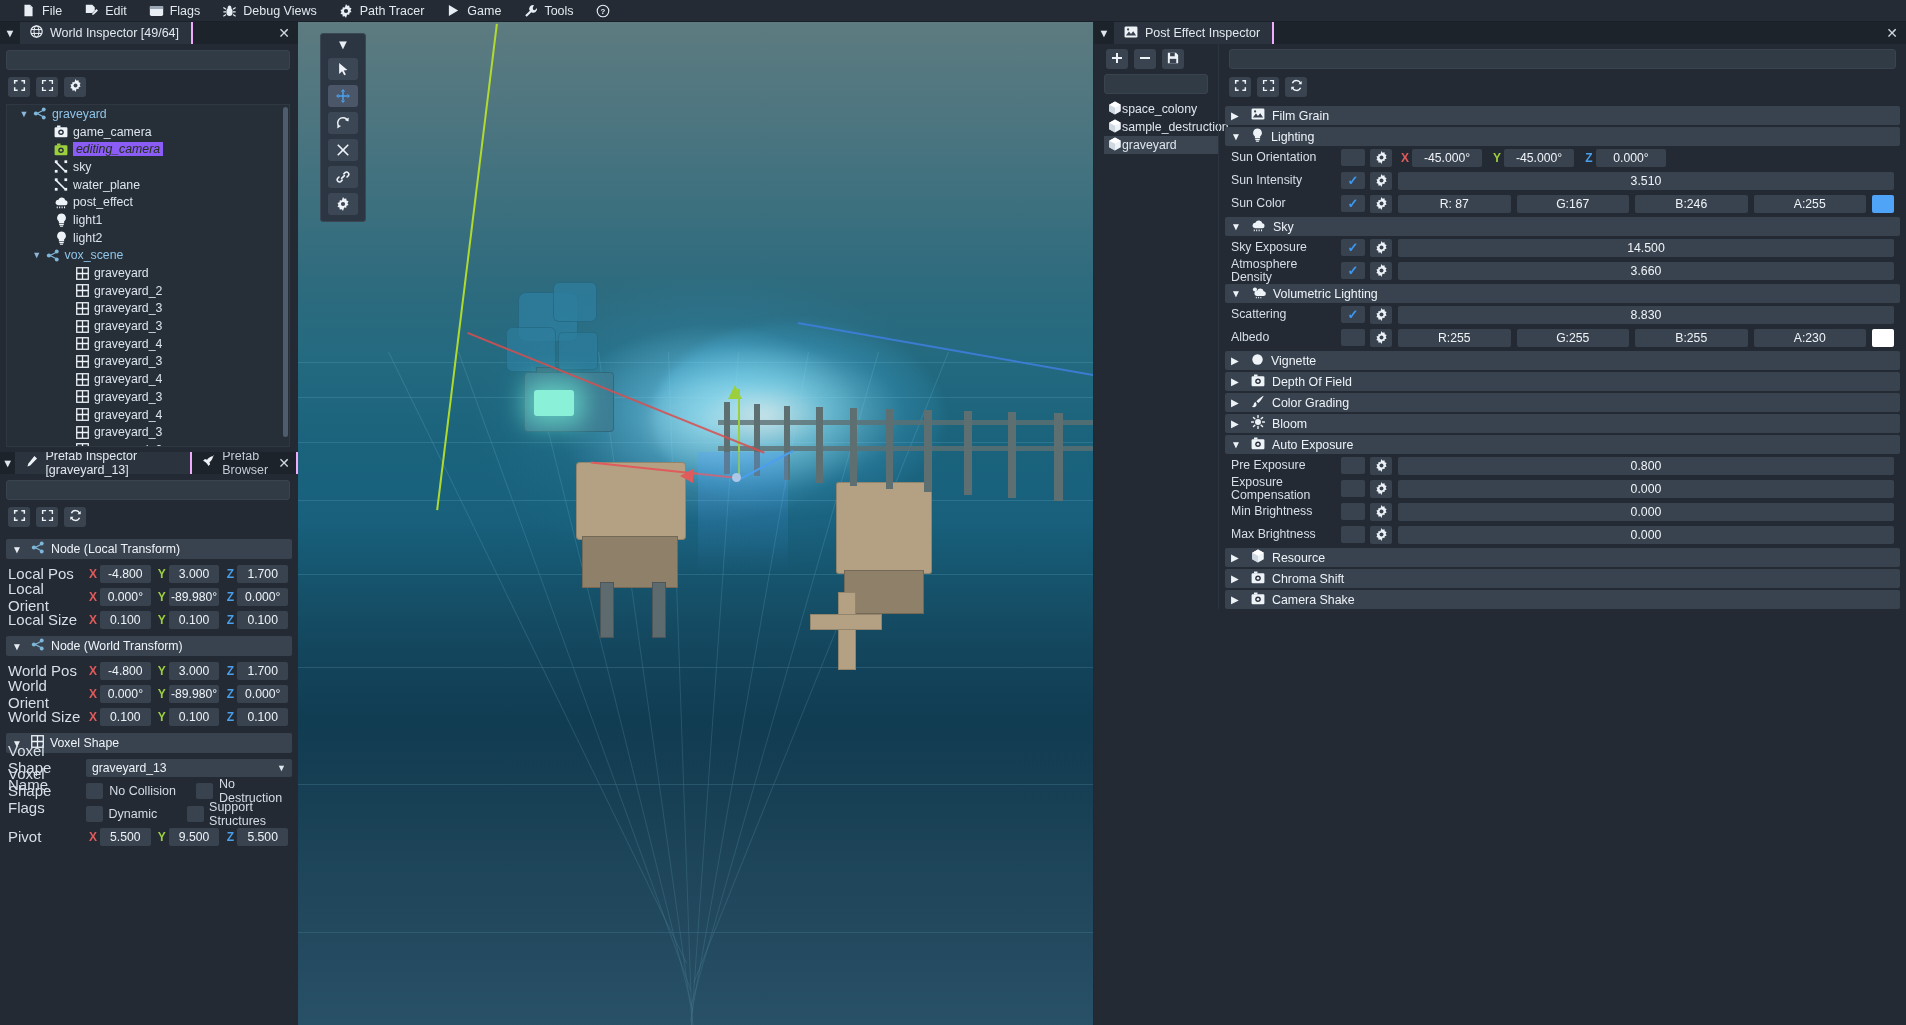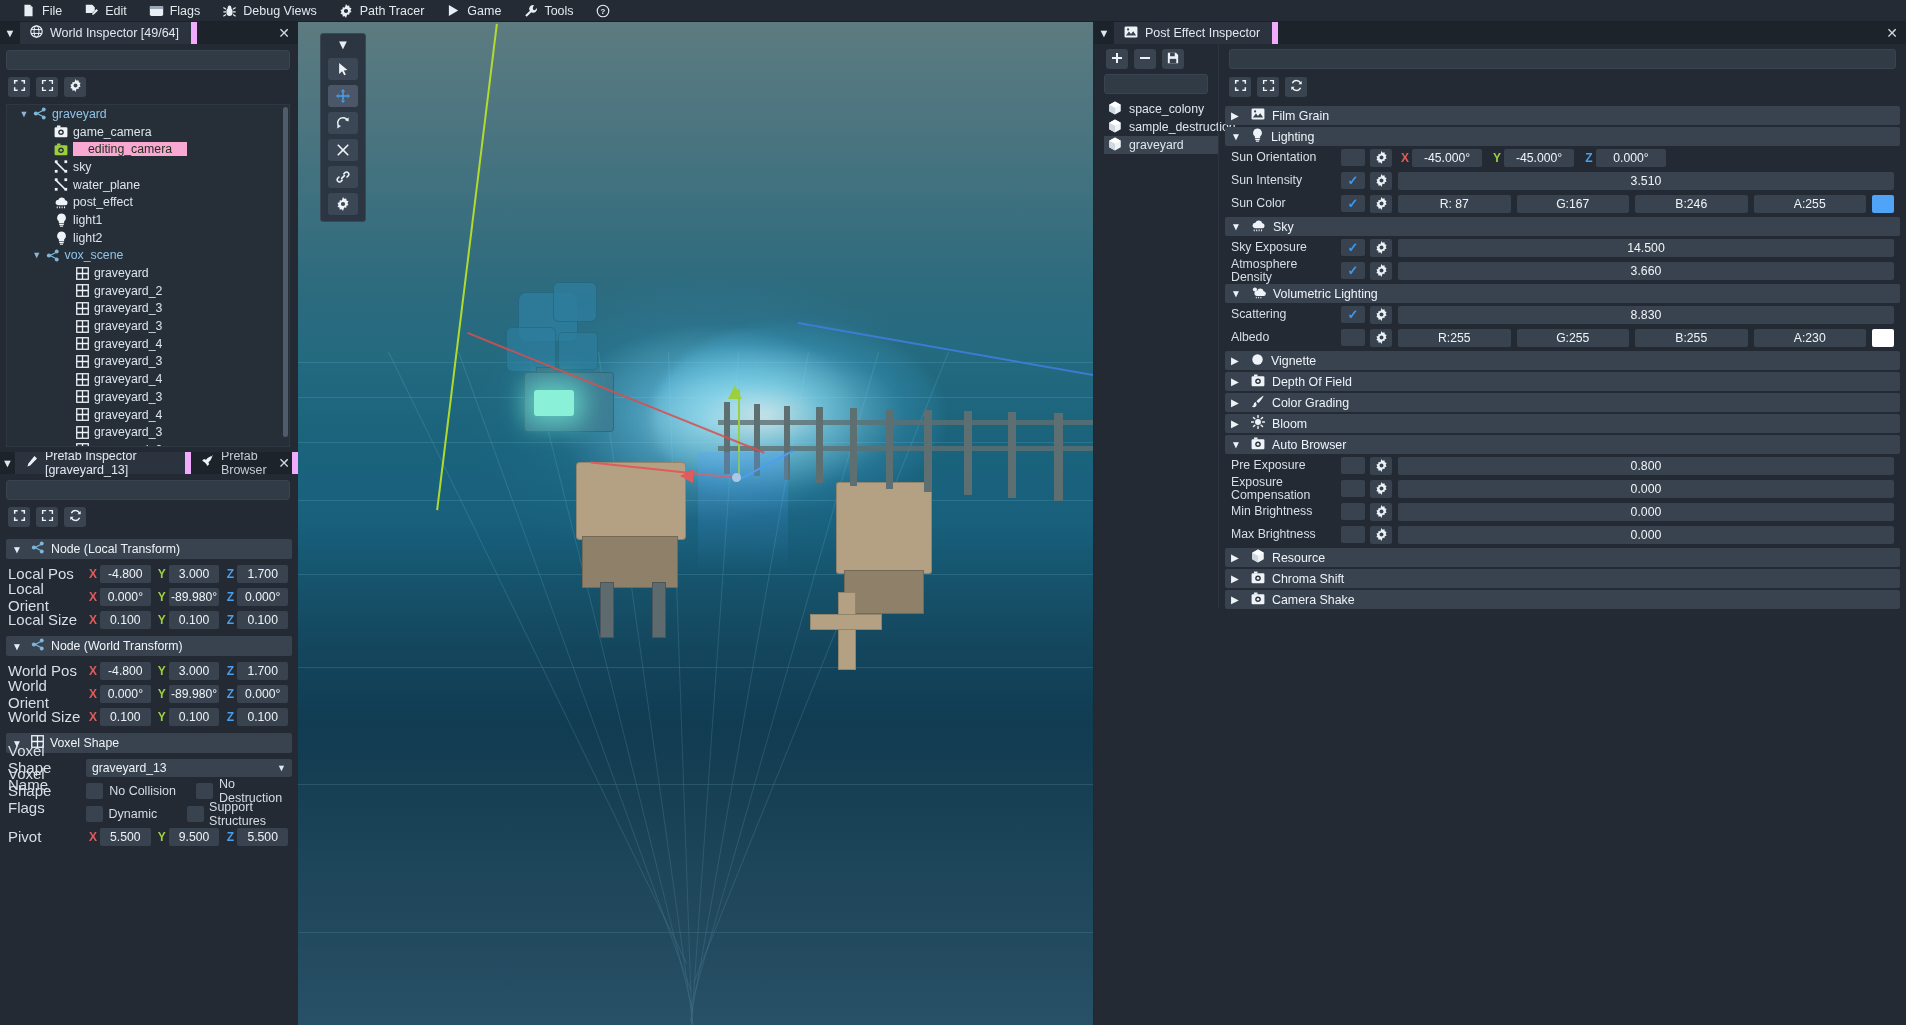--- a/index.html
+++ b/index.html
@@ -82,21 +82,21 @@
   .vp-btn.active { background:#4b5768; }
   .vp-btn svg { display:block; }
 
   
   .panel-tabbar {
     height:22px; background:#1d232b; display:flex; align-items:stretch; position:relative;
   }
   .tab {
     display:flex; align-items:center; gap:7px; padding:0 12px 0 10px;
     background:#2b333e; color:#e2e8ee; font-size:12.5px; cursor:pointer;
-    border-right:6px solid #f0abfc;
+    border-right:2px solid #f0abfc;
   }
   .tab.inactive { background:#1d232b; color:#c3ccd6; }
   .tab-close {
     position:absolute; right:8px; top:0; height:22px; display:flex; align-items:center;
     color:#cfd8e1; font-size:14px; cursor:pointer;
   }
   .collapse-caret {
     width:20px; display:flex; align-items:center; justify-content:center; color:#dfe6ed; font-size:11px;
   }
   .search-box {
@@ -157,21 +157,21 @@
   .post-panel {
     position:absolute; left:1094px; top:22px; width:812px; height:1003px; background:#232a33;
     display:flex; flex-direction:column;
   }
   .post-top { display:flex; }
   .post-left { width:124px; flex:none; }
   .post-right { flex:1; border-left:1px solid #2c3440; }
   .pe-toolrow { display:flex; gap:6px; padding:5px 0 5px 12px; }
   .scene-search { margin:0 10px 6px 10px; height:20px; background:#313b46; border:1px solid #3a4450; border-radius:3px; }
   .scene-list { padding-left:10px; }
-  .scene-item { display:flex; align-items:center; gap:7px; height:18px; font-size:12.3px; color:#dee5ec; padding-left:4px; cursor:pointer; }
+  .scene-item { display:flex; align-items:center; height:18px; font-size:12.3px; color:#dee5ec; padding-left:4px; cursor:pointer; }
   .scene-item.sel { background:#3b4552; }
 
   .pe-rows { padding:0 6px 0 6px; }
   .pe-sec {
     display:flex; align-items:center; gap:7px; height:19px; margin-top:2px;
     background:#39434f; border-radius:2px; padding-left:6px; color:#eef3f8; font-size:12.4px; cursor:pointer;
   }
   .pe-sec.collapsed { background:#39434f; }
   .pe-sec .car { width:13px; font-size:10px; }
   .pe-row { display:flex; align-items:center; height:23px; padding-left:6px; gap:0; }
@@ -482,21 +482,21 @@
             <span style="width:25px;flex:none"></span>
             <span class="t-arrow"></span>
             <span class="t-ico">
               <svg width="14" height="13" viewBox="0 0 16 15">
                 <rect x="0.6" y="2.6" width="14.8" height="11.6" rx="1.4" fill="#9ccf3e"></rect>
                 <rect x="3.4" y="0.6" width="4" height="2.4" fill="#9ccf3e"></rect>
                 <circle cx="8" cy="8.4" r="3.2" fill="#2b333e"></circle>
                 <circle cx="8" cy="8.4" r="1.5" fill="#9ccf3e"></circle>
               </svg>
             </span>
-            <span class="t-label" style="background: #f9a8d4; color: rgb(35, 48, 26); padding: 0px 15px;">editing_camera</span>
+            <span class="t-label" style="background: #8b5cf6; color: rgb(35, 48, 26); padding: 0px 3px; font-style: italic;">editing_camera</span>
           </div>
           <div class="t-row ">
             <span style="width:25px;flex:none"></span>
             <span class="t-arrow"></span>
             <span class="t-ico">
               <svg width="14" height="13" viewBox="0 0 16 16">
                 <g fill="#eef3f8">
                   <rect x="0.4" y="0.4" width="3.4" height="3.4"></rect>
                   <rect x="12.2" y="0.4" width="3.4" height="3.4"></rect>
                   <rect x="0.4" y="12.2" width="3.4" height="3.4"></rect>
@@ -1138,21 +1138,21 @@
               <span>Bloom</span>
             </div>
             <div class="pe-sec">
               <span class="car">▼</span>
               <span class=""><svg width="14" height="13" viewBox="0 0 16 15">
                   <rect x="0.6" y="2.6" width="14.8" height="11.6" rx="1.4" fill="#eef3f8"></rect>
                   <rect x="3.4" y="0.6" width="4" height="2.4" fill="#eef3f8"></rect>
                   <circle cx="8" cy="8.4" r="3.2" fill="#2b333e"></circle>
                   <circle cx="8" cy="8.4" r="1.5" fill="#eef3f8"></circle>
                 </svg></span>
-              <span>Auto Browser</span>
+              <span>Auto Exposure</span>
             </div>
             <div class="pe-row">
               <span class="pe-label">Pre Exposure</span>
               <span class="pe-chk"></span>
               <span class="pe-gear">
                 <svg width="13" height="13" viewBox="0 0 16 16">
                   <path d="M8 0l1.3 2.1 2.4-.5.3 2.4 2.3.9-1.2 2.1 1.2 2.1-2.3.9-.3 2.4-2.4-.5L8 16l-1.3-2.1-2.4.5-.3-2.4-2.3-.9 1.2-2.1L1.7 6.9l2.3-.9.3-2.4 2.4.5z" fill="#eef3f8"></path>
                   <circle cx="8" cy="8" r="2.4" fill="#39434f"></circle>
                 </svg>
               </span>

